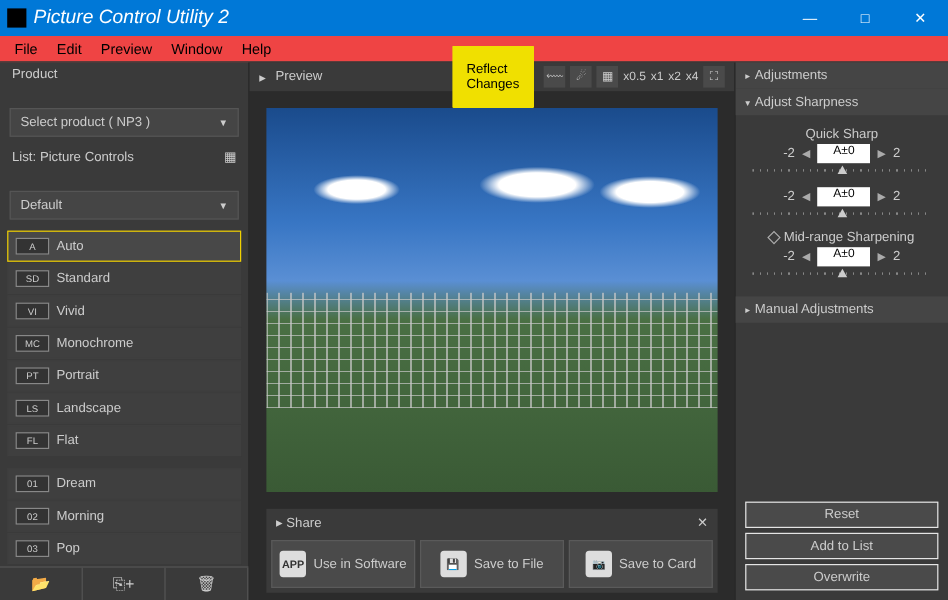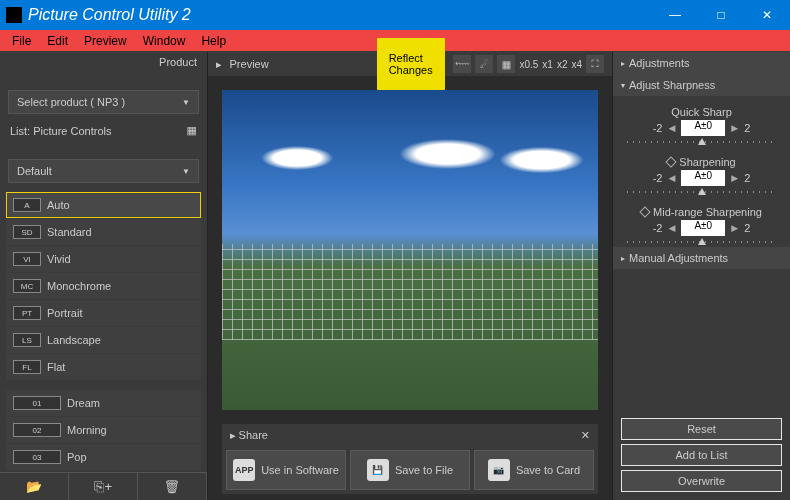--- a/index.html
+++ b/index.html
@@ -8,30 +8,30 @@
 .titlebar { height: 30px; background: #0078d7; display: flex; align-items: center; color: #fff; }
 .titlebar .app-icon { width: 16px; height: 16px; background: #000; margin: 0 6px; display: inline-block; }
 .titlebar .title { font-size: 16px; flex: 1; font-style: italic; }
 .titlebar .winbtn { width: 46px; height: 30px; display: flex; align-items: center; justify-content: center; font-size: 12px; color: #fff; }
 
 .menubar { height: 22px; background: #ef4444; display: flex; align-items: center; color: #000; padding: 0 4px; border-bottom: 1px solid #3a3a3a; }
 .menubar span { padding: 2px 8px; font-size: 12px; }
 
 .main { display: flex; height: 448px; }
 
-.left { width: 208px; background: #3a3a3a; display: flex; flex-direction: column; border-right: 1px solid #222; text-align: right; }
+.left { width: 208px; background: #3a3a3a; display: flex; flex-direction: column; border-right: 1px solid #222; }
 .left .section-label { padding: 4px 10px; font-size: 11px; color: #ccc; }
 .left .dropdown { margin: 18px 8px 6px; height: 24px; background: #454545; border: 1px solid #555; display: flex; align-items: center; padding: 0 8px; justify-content: space-between; }
 .left .dropdown .tri { font-size: 8px; }
 .left .list-header { display: flex; justify-content: space-between; align-items: center; padding: 4px 10px; }
 .left .pc-list { flex: 1; overflow-y: auto; padding: 2px 6px; }
 .pc-item { height: 26px; display: flex; align-items: center; margin: 1px 0; padding: 0 6px; background: #3f3f3f; border: 1px solid #3f3f3f; gap: 6px; }
 .pc-item.selected { border: 1px solid #f0d000; background: #484848; }
 .pc-item .pc-icon { width: 28px; height: 14px; border: 1px solid #888; font-size: 8px; display: flex; align-items: center; justify-content: center; letter-spacing: 0; background: #333; }
-.pc-item.numbered .pc-icon { width: 48px; }
+.pc-item.numbered .pc-icon { width: 28px; }
 .left .bottom-tools { height: 28px; display: flex; border-top: 1px solid #555; }
 .left .bottom-tools .tool { flex: 1; display: flex; align-items: center; justify-content: center; border-right: 1px solid #555; font-size: 13px; }
 
 .center { flex: 1; background: #2b2b2b; display: flex; flex-direction: column; }
 .center .preview-header { height: 24px; display: flex; align-items: center; padding: 0 8px; color: #ccc; gap: 8px; background: #3a3a3a; }
 .center .preview-header .reflect { margin-left: 100px; background: #f0e000; color: #000; padding: 14px 12px; font-size: 11px; border-radius: 1px; }
 .center .preview-header .right-tools { margin-left: auto; display: flex; align-items: center; gap: 4px; font-size: 10px; }
 .center .right-tools .ticon { width: 18px; height: 18px; display: flex; align-items: center; justify-content: center; background: #4a4a4a; }
 .center .preview-image { flex: 1; margin: 14px; background: linear-gradient(to bottom, #1a4b8c 0%, #3876c4 30%, #5a8fd4 45%, #4a7044 55%, #3a5a35 100%); position: relative; overflow: hidden; }
 .center .preview-image .clouds { position: absolute; top: 15%; left: 0; right: 0; height: 40px; background: radial-gradient(ellipse 60px 20px at 20% 50%, #fff 40%, transparent 60%), radial-gradient(ellipse 80px 25px at 60% 40%, #fff 40%, transparent 60%), radial-gradient(ellipse 70px 22px at 85% 55%, #fff 40%, transparent 60%); }
@@ -207,24 +207,20 @@
             <span class="arrow">◀</span>
             <span class="pval">A±0</span>
             <span class="arrow">▶</span>
             <span>2</span>
           </div>
           <div class="slider">
             <span class="thumb"></span>
           </div>
         </div>
         <div class="param">
-          <div class="pname">
-            <span class="diamond"></span>
-            <span>Sharpening</span>
-          </div>
           <div class="prow">
             <span>-2</span>
             <span class="arrow">◀</span>
             <span class="pval">A±0</span>
             <span class="arrow">▶</span>
             <span>2</span>
           </div>
           <div class="slider">
             <span class="thumb"></span>
           </div>

